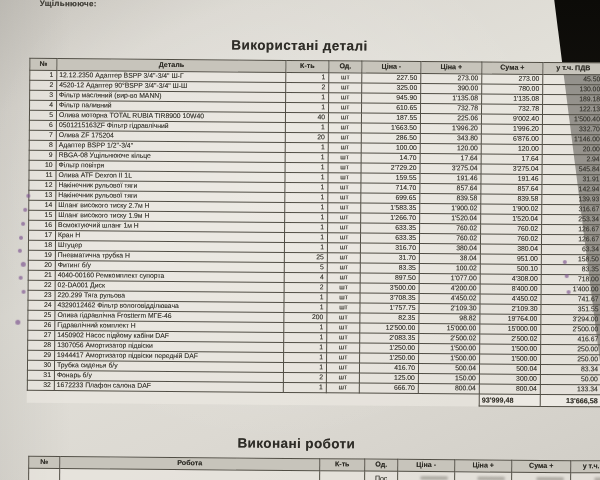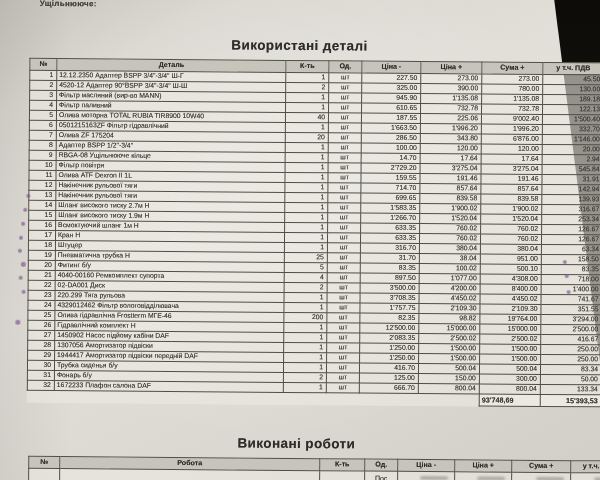--- a/index.html
+++ b/index.html
@@ -436,22 +436,22 @@
           <td>шт</td>
           <td>666.70</td>
           <td>800.04</td>
           <td>800.04</td>
           <td>133.34</td>
         </tr>
       </tbody>
     <tfoot>
       <tr class="totals">
         <td class="blank" colspan="6"></td>
-        <td>93'748,69</td>
-        <td>15'393,53</td>
+        <td>93'999,48</td>
+        <td>13'666,58</td>
       </tr>
     </tfoot>
   </table>
 
   <div class="section-title" id="works-title">Виконані роботи</div>
 
   <table id="works-table">
     <thead>
       <tr>
           <th>№</th>

